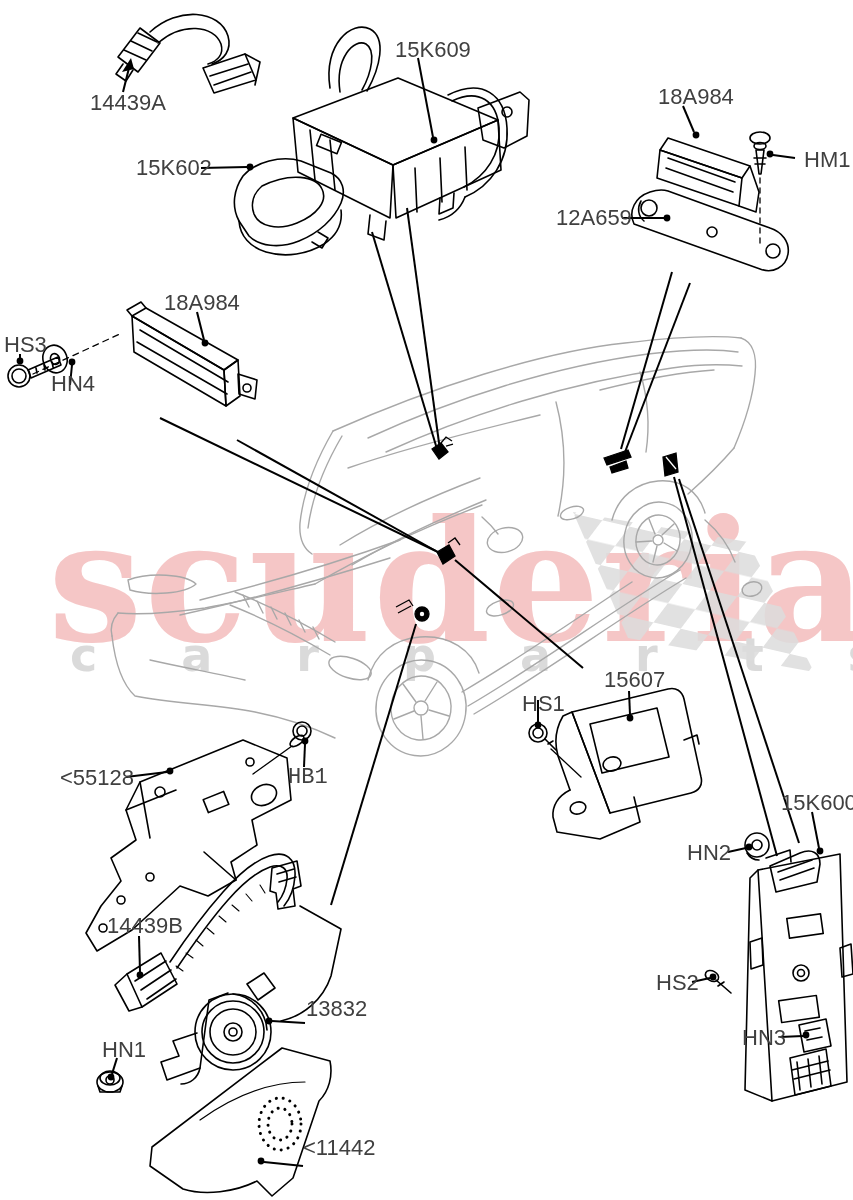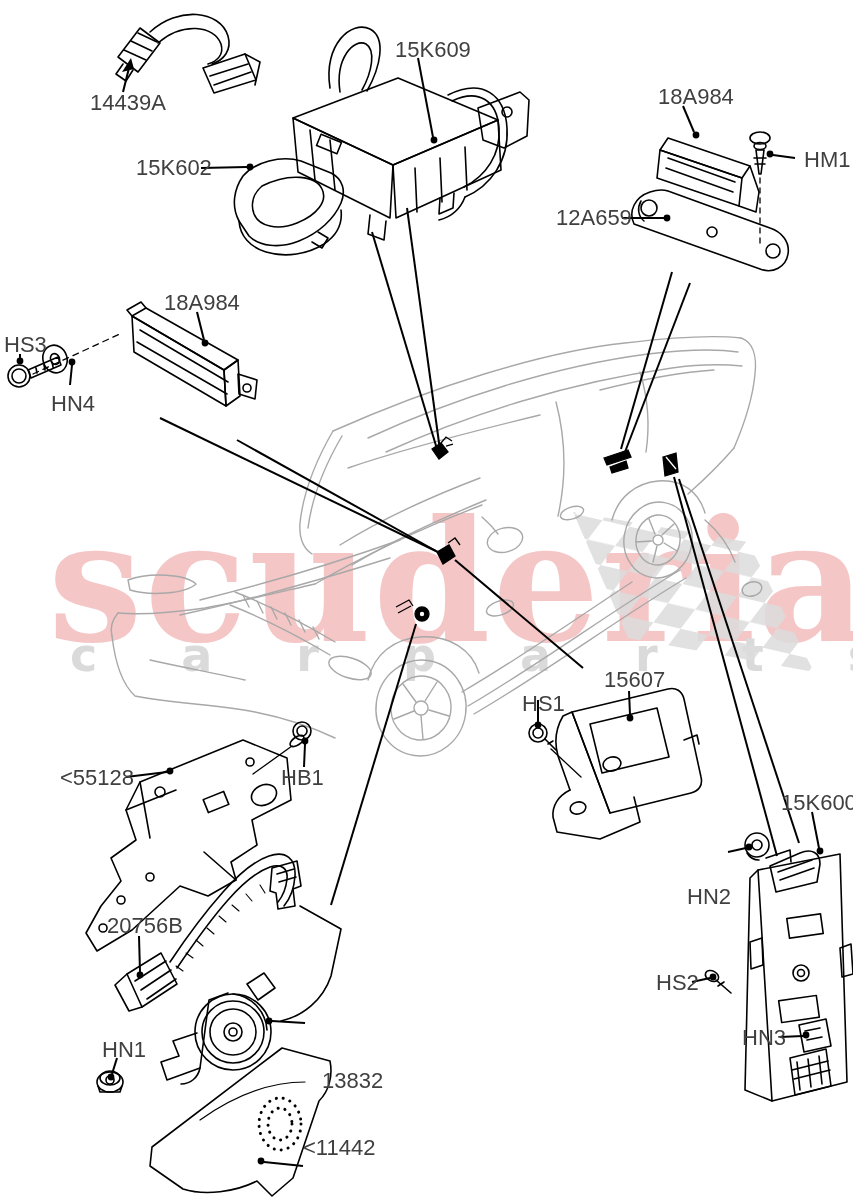--- a/index.html
+++ b/index.html
@@ -355,26 +355,26 @@
   </svg>
 
   <span class="part-label" style="left:90px;top:90px;">14439A</span>
   <span class="part-label" style="left:395px;top:37px;">15K609</span>
   <span class="part-label" style="left:136px;top:155px;">15K602</span>
   <span class="part-label" style="left:658px;top:84px;">18A984</span>
   <span class="part-label" style="left:796px;top:147px;margin-left:8px;">HM1</span>
   <span class="part-label" style="left:556px;top:205px;">12A659</span>
   <span class="part-label" style="left:164px;top:290px;">18A984</span>
   <span class="part-label" style="left:4px;top:332px;">HS3</span>
-  <span class="part-label" style="left:51px;top:391px;">HN4</span>
+  <span class="part-label" style="left:51px;top:371px;">HN4</span>
   <span class="part-label" style="left:522px;top:691px;">HS1</span>
   <span class="part-label" style="left:604px;top:667px;">15607</span>
   <span class="part-label" style="left:781px;top:790px;">15K600</span>
-  <span class="part-label" style="left:687px;top:840px;margin-top:44px;">HN2</span>
+  <span class="part-label" style="left:687px;top:840px;">HN2</span>
   <span class="part-label" style="left:60px;top:765px;">&lt;55128</span>
-  <span class="part-label" style="left:281px;top:765px;">HB1</span>
-  <span class="part-label" style="left:107px;top:913px;">20756B</span>
-  <span class="part-label" style="left:306px;top:1068px;margin-left:16px;">13832</span>
+  <span class="part-label" style="left:288px;top:765px;font-family:Liberation Mono, monospace;">HB1</span>
+  <span class="part-label" style="left:107px;top:913px;">14439B</span>
+  <span class="part-label" style="left:306px;top:996px;">13832</span>
   <span class="part-label" style="left:102px;top:1037px;text-align:center;">HN1</span>
   <span class="part-label" style="left:656px;top:970px;">HS2</span>
   <span class="part-label" style="left:742px;top:1025px;">HN3</span>
   <span class="part-label" style="left:303px;top:1135px;">&lt;11442</span>
 </div>
 
 </body></html>

